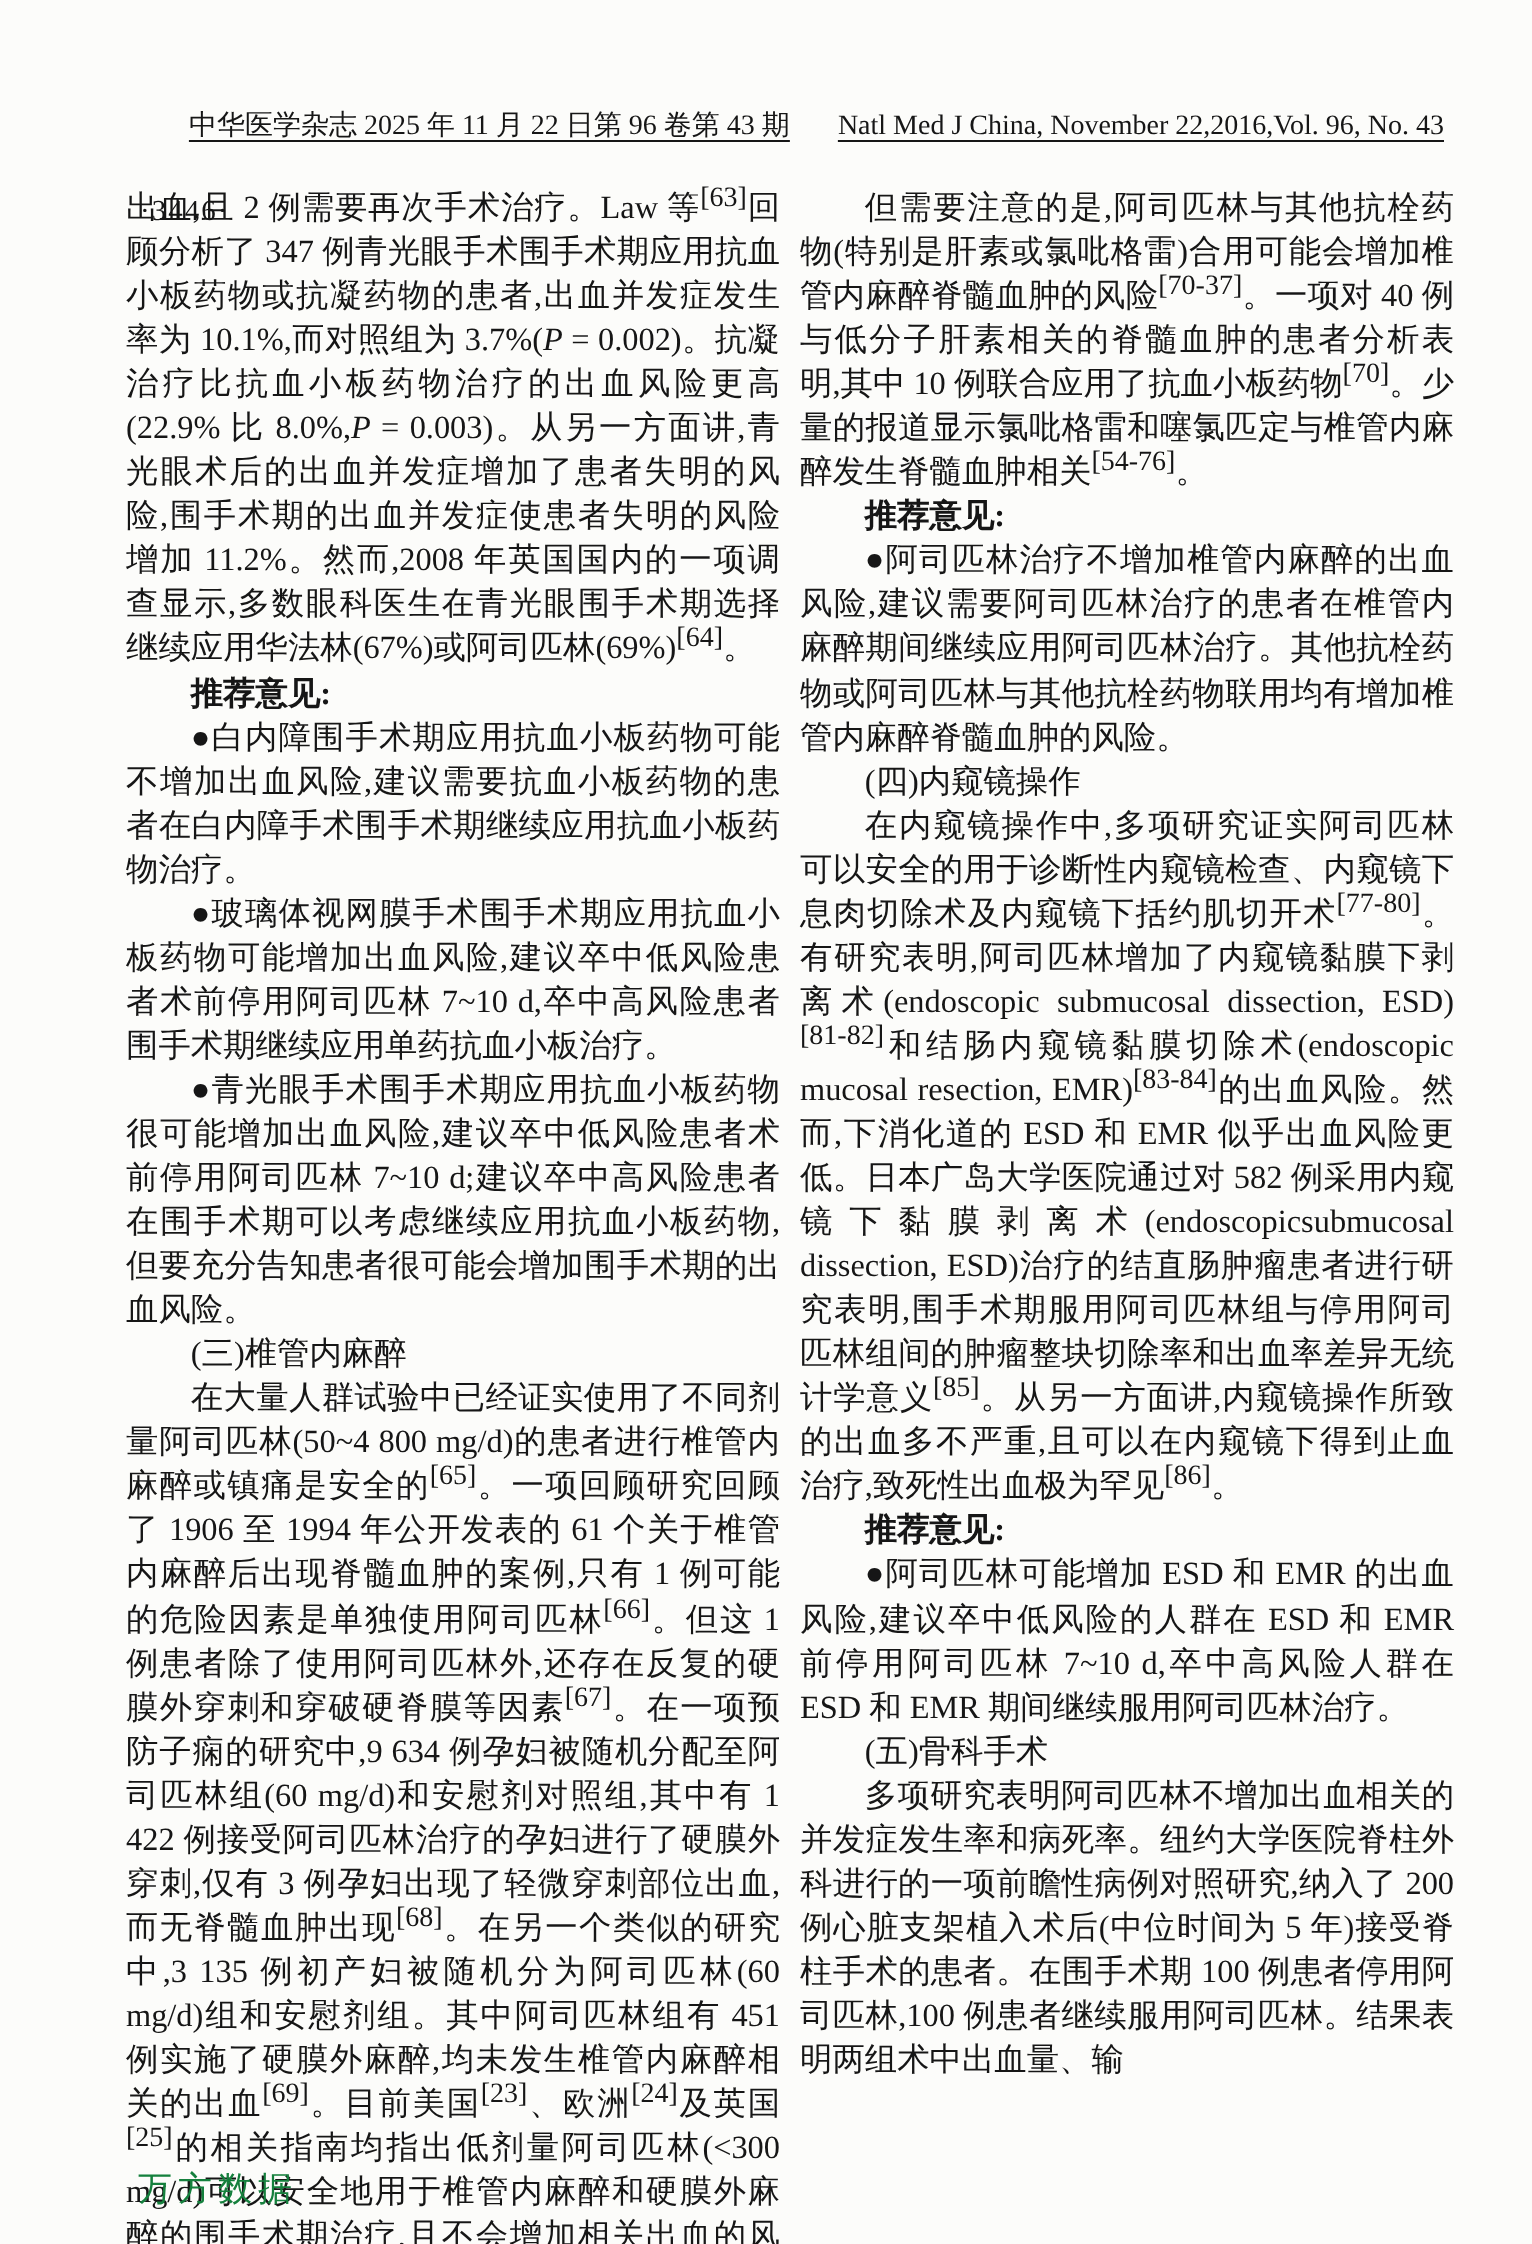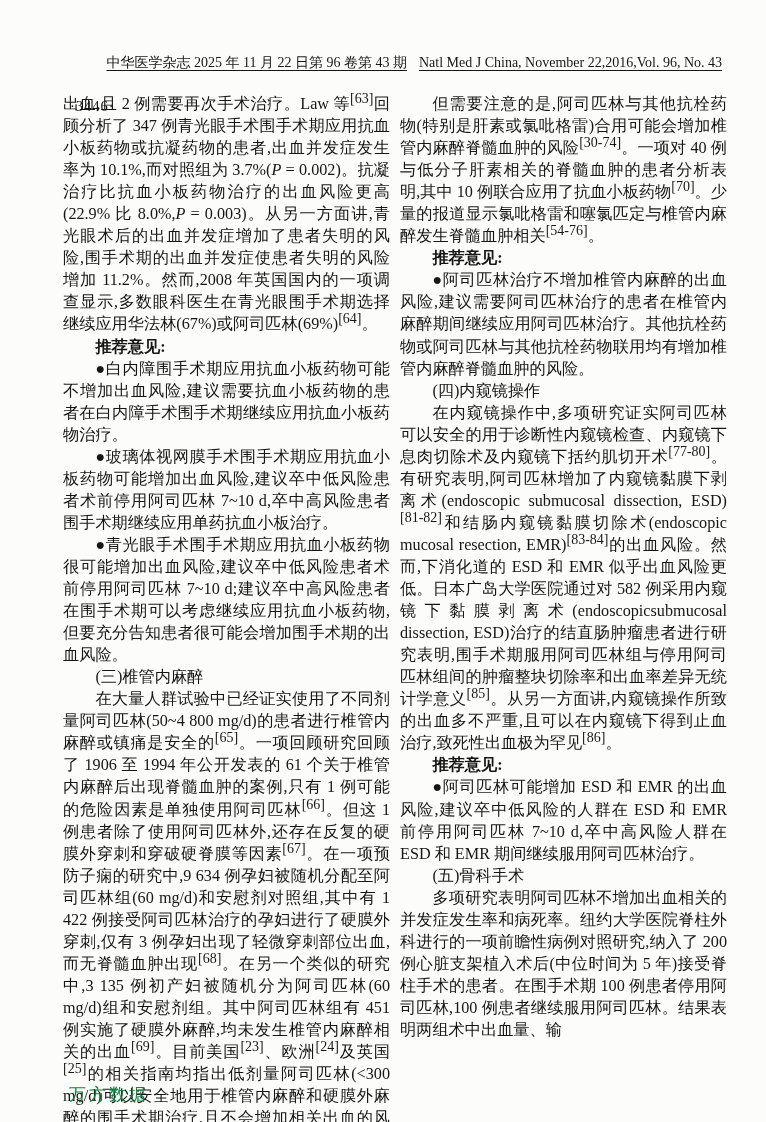--- a/index.html
+++ b/index.html
@@ -10,21 +10,21 @@
   }
   .page-header{
     position:absolute;top:52px;left:0;width:766px;height:22px;
     font-size:14.5px;
   }
   .page-num{position:absolute;left:70px;top:2px;letter-spacing:1px;margin-top:44px;}
   .citation{
     position:absolute;right:44px;top:2px;white-space:nowrap;
     text-decoration:underline;text-underline-offset:3px;font-size:14px;
   }
-  .citation .en{margin-left:12px;}
+  .citation .en{margin-left:24px;}
   .main{
     position:absolute;top:93px;left:63px;width:664px;
     display:flex;gap:10px;
   }
   .col{width:327px;}
   .para{
     margin:0;text-align:justify;text-indent:2em;
     font-size:16.2px;line-height:22.05px;
     font-family:"Liberation Serif","DejaVu Serif",serif;
   }
@@ -50,21 +50,21 @@
   <div class="col">
       <p class="para cont"><span>出血,且 2 例需要再次手术治疗。Law 等</span><sup>[63]</sup><span>回顾分析了 347 例青光眼手术围手术期应用抗血小板药物或抗凝药物的患者,出血并发症发生率为 10.1%,而对照组为 3.7%(</span><i>P</i><span> = 0.002)。抗凝治疗比抗血小板药物治疗的出血风险更高(22.9% 比 8.0%,</span><i>P</i><span> = 0.003)。从另一方面讲,青光眼术后的出血并发症增加了患者失明的风险,围手术期的出血并发症使患者失明的风险增加 11.2%。然而,2008 年英国国内的一项调查显示,多数眼科医生在青光眼围手术期选择继续应用华法林(67%)或阿司匹林(69%)</span><sup>[64]</sup><span>。</span></p>
       <p class="para rec"><span>推荐意见:</span></p>
       <p class="para bullet"><span>●白内障围手术期应用抗血小板药物可能不增加出血风险,建议需要抗血小板药物的患者在白内障手术围手术期继续应用抗血小板药物治疗。</span></p>
       <p class="para bullet"><span>●玻璃体视网膜手术围手术期应用抗血小板药物可能增加出血风险,建议卒中低风险患者术前停用阿司匹林 7~10 d,卒中高风险患者围手术期继续应用单药抗血小板治疗。</span></p>
       <p class="para bullet"><span>●青光眼手术围手术期应用抗血小板药物很可能增加出血风险,建议卒中低风险患者术前停用阿司匹林 7~10 d;建议卒中高风险患者在围手术期可以考虑继续应用抗血小板药物,但要充分告知患者很可能会增加围手术期的出血风险。</span></p>
       <p class="para section"><span>(三)椎管内麻醉</span></p>
       <p class="para para"><span>在大量人群试验中已经证实使用了不同剂量阿司匹林(50~4 800 mg/d)的患者进行椎管内麻醉或镇痛是安全的</span><sup>[65]</sup><span>。一项回顾研究回顾了 1906 至 1994 年公开发表的 61 个关于椎管内麻醉后出现脊髓血肿的案例,只有 1 例可能的危险因素是单独使用阿司匹林</span><sup>[66]</sup><span>。但这 1 例患者除了使用阿司匹林外,还存在反复的硬膜外穿刺和穿破硬脊膜等因素</span><sup>[67]</sup><span>。在一项预防子痫的研究中,9 634 例孕妇被随机分配至阿司匹林组(60 mg/d)和安慰剂对照组,其中有 1 422 例接受阿司匹林治疗的孕妇进行了硬膜外穿刺,仅有 3 例孕妇出现了轻微穿刺部位出血,而无脊髓血肿出现</span><sup>[68]</sup><span>。在另一个类似的研究中,3 135 例初产妇被随机分为阿司匹林(60 mg/d)组和安慰剂组。其中阿司匹林组有 451 例实施了硬膜外麻醉,均未发生椎管内麻醉相关的出血</span><sup>[69]</sup><span>。目前美国</span><sup>[23]</sup><span>、欧洲</span><sup>[24]</sup><span>及英国</span><sup>[25]</sup><span>的相关指南均指出低剂量阿司匹林(&lt;300 mg/d)可以安全地用于椎管内麻醉和硬膜外麻醉的围手术期治疗,且不会增加相关出血的风险。</span></p>
     </div>
   <div class="col">
-      <p class="para para"><span>但需要注意的是,阿司匹林与其他抗栓药物(特别是肝素或氯吡格雷)合用可能会增加椎管内麻醉脊髓血肿的风险</span><sup>[30-74]</sup><span>。一项对 40 例与低分子肝素相关的脊髓血肿的患者分析表明,其中 10 例联合应用了抗血小板药物</span><sup>[70]</sup><span>。少量的报道显示氯吡格雷和噻氯匹定与椎管内麻醉发生脊髓血肿相关</span><sup>[54-76]</sup><span>。</span></p>
+      <p class="para para"><span>但需要注意的是,阿司匹林与其他抗栓药物(特别是肝素或氯吡格雷)合用可能会增加椎管内麻醉脊髓血肿的风险</span><sup>[70-37]</sup><span>。一项对 40 例与低分子肝素相关的脊髓血肿的患者分析表明,其中 10 例联合应用了抗血小板药物</span><sup>[70]</sup><span>。少量的报道显示氯吡格雷和噻氯匹定与椎管内麻醉发生脊髓血肿相关</span><sup>[54-76]</sup><span>。</span></p>
       <p class="para rec"><span>推荐意见:</span></p>
       <p class="para bullet"><span>●阿司匹林治疗不增加椎管内麻醉的出血风险,建议需要阿司匹林治疗的患者在椎管内麻醉期间继续应用阿司匹林治疗。其他抗栓药物或阿司匹林与其他抗栓药物联用均有增加椎管内麻醉脊髓血肿的风险。</span></p>
       <p class="para section"><span>(四)内窥镜操作</span></p>
       <p class="para para"><span>在内窥镜操作中,多项研究证实阿司匹林可以安全的用于诊断性内窥镜检查、内窥镜下息肉切除术及内窥镜下括约肌切开术</span><sup>[77-80]</sup><span>。有研究表明,阿司匹林增加了内窥镜黏膜下剥离术(endoscopic submucosal dissection, ESD)</span><sup>[81-82]</sup><span>和结肠内窥镜黏膜切除术(endoscopic mucosal resection, EMR)</span><sup>[83-84]</sup><span>的出血风险。然而,下消化道的 ESD 和 EMR 似乎出血风险更低。日本广岛大学医院通过对 582 例采用内窥镜下黏膜剥离术(endoscopicsubmucosal dissection, ESD)治疗的结直肠肿瘤患者进行研究表明,围手术期服用阿司匹林组与停用阿司匹林组间的肿瘤整块切除率和出血率差异无统计学意义</span><sup>[85]</sup><span>。从另一方面讲,内窥镜操作所致的出血多不严重,且可以在内窥镜下得到止血治疗,致死性出血极为罕见</span><sup>[86]</sup><span>。</span></p>
       <p class="para rec"><span>推荐意见:</span></p>
       <p class="para bullet"><span>●阿司匹林可能增加 ESD 和 EMR 的出血风险,建议卒中低风险的人群在 ESD 和 EMR 前停用阿司匹林 7~10 d,卒中高风险人群在 ESD 和 EMR 期间继续服用阿司匹林治疗。</span></p>
       <p class="para section"><span>(五)骨科手术</span></p>
       <p class="para para"><span>多项研究表明阿司匹林不增加出血相关的并发症发生率和病死率。纽约大学医院脊柱外科进行的一项前瞻性病例对照研究,纳入了 200 例心脏支架植入术后(中位时间为 5 年)接受脊柱手术的患者。在围手术期 100 例患者停用阿司匹林,100 例患者继续服用阿司匹林。结果表明两组术中出血量、输</span></p>
     </div>
 </div>

